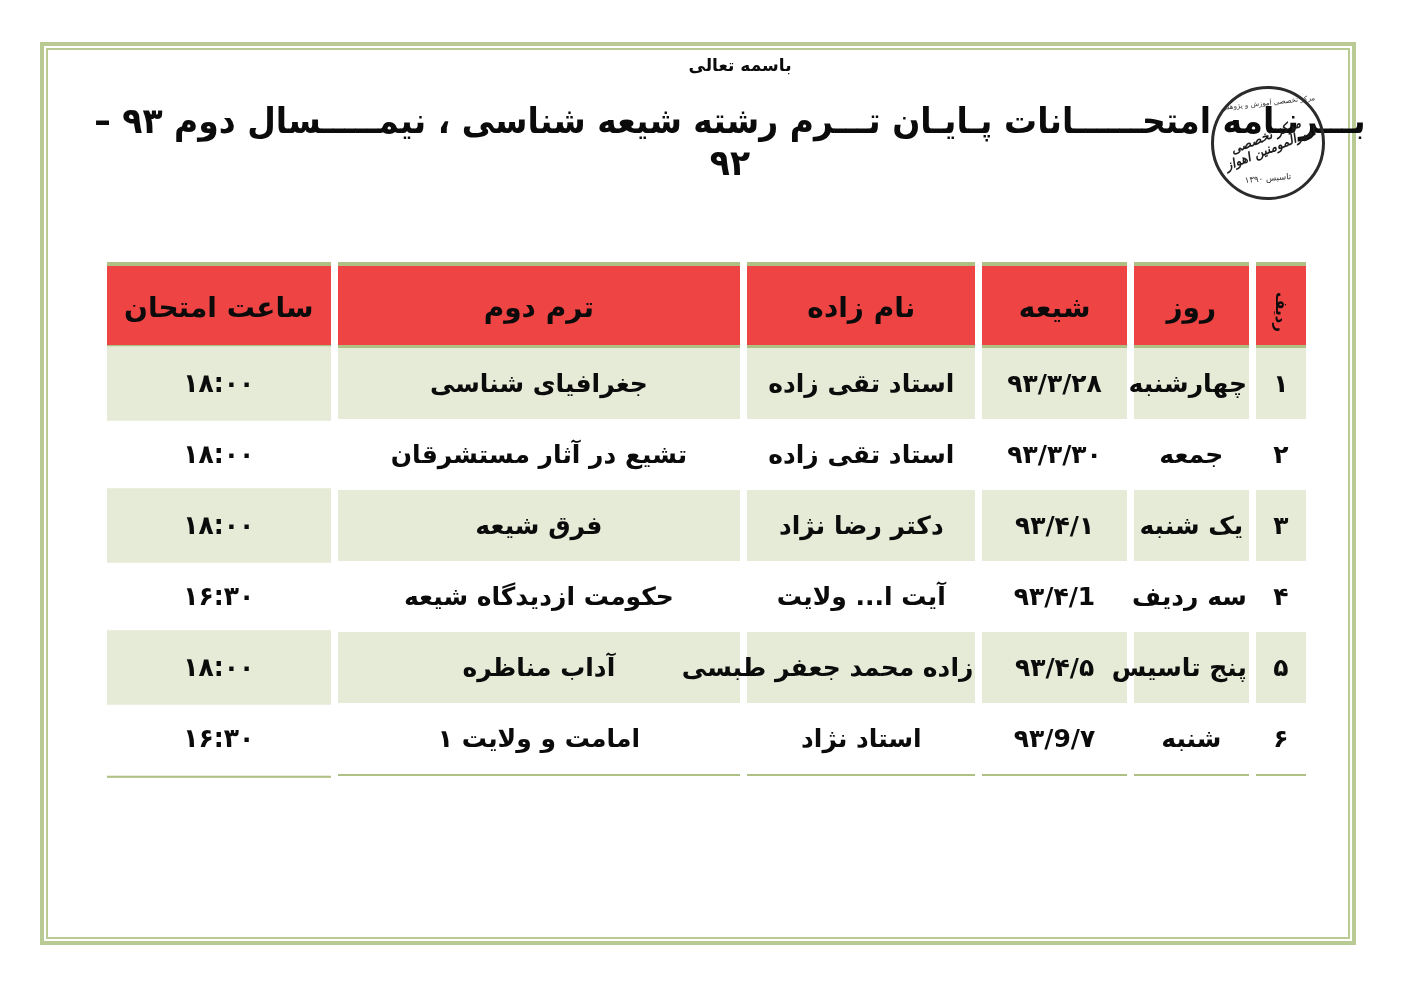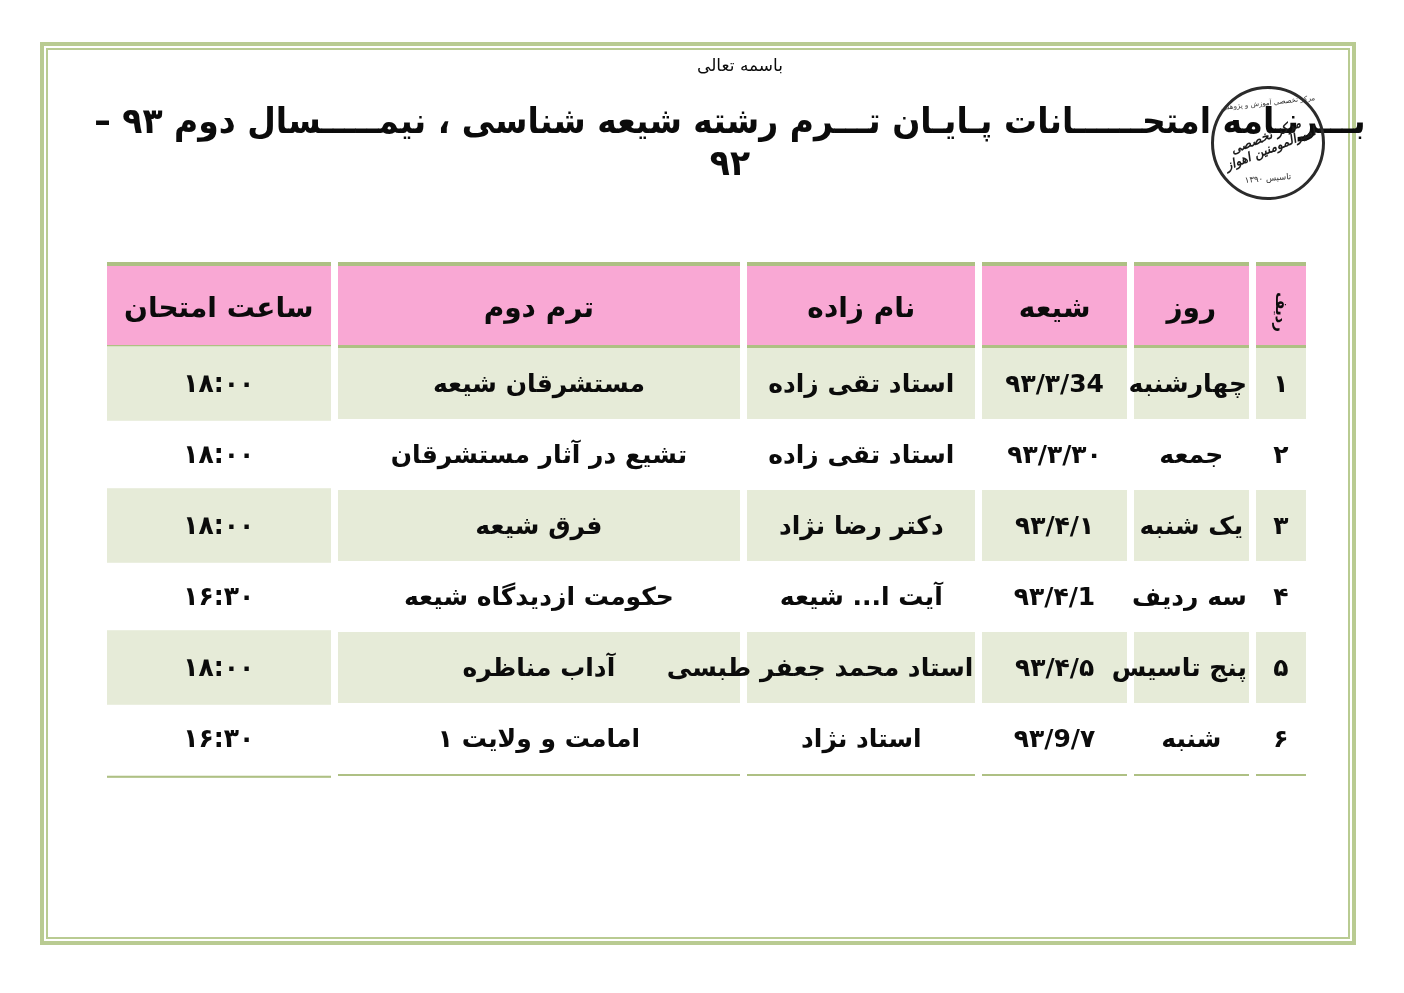--- a/index.html
+++ b/index.html
@@ -11,21 +11,21 @@
   .frame-outer{
     position:absolute;left:40px;top:42px;width:1316px;height:903px;
     border:4px solid #b9cb92;box-sizing:border-box;
   }
   .frame-inner{
     position:absolute;inset:2px;border:2px solid #b9cb92;
   }
   
   .bismillah{
     position:absolute;left:76px;top:55px;width:1328px;text-align:center;
-    font-size:17px;font-weight:normal;direction:rtl;
+    font-size:17px;font-weight:bold;direction:rtl;
   }
   .page-title{
     position:absolute;left:85px;top:103px;width:1290px;text-align:center;
     font-size:33px;font-weight:bold;direction:rtl;letter-spacing:0px;
     transform:scaleY(1.08);
   }
   
   .seal{
     position:absolute;left:1211px;top:86px;width:114px;height:114px;
     border:3px solid #2b2b2b;border-radius:50%;box-sizing:border-box;
@@ -44,21 +44,21 @@
     position:absolute;bottom:14px;left:0;width:100%;text-align:center;
     font-size:8.5px;color:#2a2a2a;transform:rotate(-5deg);
   }
   
   table.exam{
     position:absolute;left:100px;top:262px;width:1213px;
     border-collapse:separate;border-spacing:7px 0;direction:rtl;
     table-layout:fixed;
   }
   table.exam th{
-    background:#f9a8d4;border-top:4px solid #aec084;border-bottom:3px solid #aec084;
+    background:#ef4444;border-top:4px solid #aec084;border-bottom:3px solid #aec084;
     height:71px;font-size:28px;font-weight:bold;text-align:center;
     vertical-align:middle;padding:6px 0 2px 0;
   }
   table.exam td{
     height:71px;font-size:25px;font-weight:bold;text-align:center;
     vertical-align:middle;padding:0 2px;white-space:nowrap;
   }
   table.exam tr.green td{background:#e6ebd8;}
   table.exam tr.last td{border-bottom:2px solid #aec084;}
   td.time{font-size:37px;letter-spacing:1px;transform:scaleY(1.05);}
@@ -100,23 +100,23 @@
       <th>شیعه</th>
       <th>نام زاده</th>
       <th>ترم دوم</th>
       <th>ساعت امتحان</th>
     </tr>
   </thead>
   <tbody>
     <tr class="green">
       <td class="radif">۱</td>
       <td>چهارشنبه</td>
-      <td>۹۳/۳/34</td>
+      <td>۹۳/۳/۲۸</td>
       <td>استاد تقی زاده</td>
-      <td>مستشرقان شیعه</td>
+      <td>جغرافیای شناسی</td>
       <td class="time">۱۸:۰۰</td>
     </tr>
     <tr>
       <td class="radif">۲</td>
       <td>جمعه</td>
       <td>۹۳/۳/۳۰</td>
       <td>استاد تقی زاده</td>
       <td>تشیع در آثار مستشرقان</td>
       <td class="time">۱۸:۰۰</td>
     </tr>
@@ -125,29 +125,29 @@
       <td>یک شنبه</td>
       <td>۹۳/۴/۱</td>
       <td>دکتر رضا نژاد</td>
       <td>فرق شیعه</td>
       <td class="time">۱۸:۰۰</td>
     </tr>
     <tr>
       <td class="radif">۴</td>
       <td>سه ردیف</td>
       <td>۹۳/۴/1</td>
-      <td>آیت ا... شیعه</td>
+      <td>آیت ا... ولایت</td>
       <td>حکومت ازدیدگاه شیعه</td>
       <td class="time">۱۶:۳۰</td>
     </tr>
     <tr class="green">
       <td class="radif">۵</td>
       <td>پنج تاسیس</td>
       <td>۹۳/۴/۵</td>
-      <td>استاد محمد جعفر طبسی</td>
+      <td>زاده محمد جعفر طبسی</td>
       <td>آداب مناظره</td>
       <td class="time">۱۸:۰۰</td>
     </tr>
     <tr class="last">
       <td class="radif">۶</td>
       <td>شنبه</td>
       <td>۹۳/9/۷</td>
       <td>استاد نژاد</td>
       <td>امامت و ولایت ۱</td>
       <td class="time">۱۶:۳۰</td>

